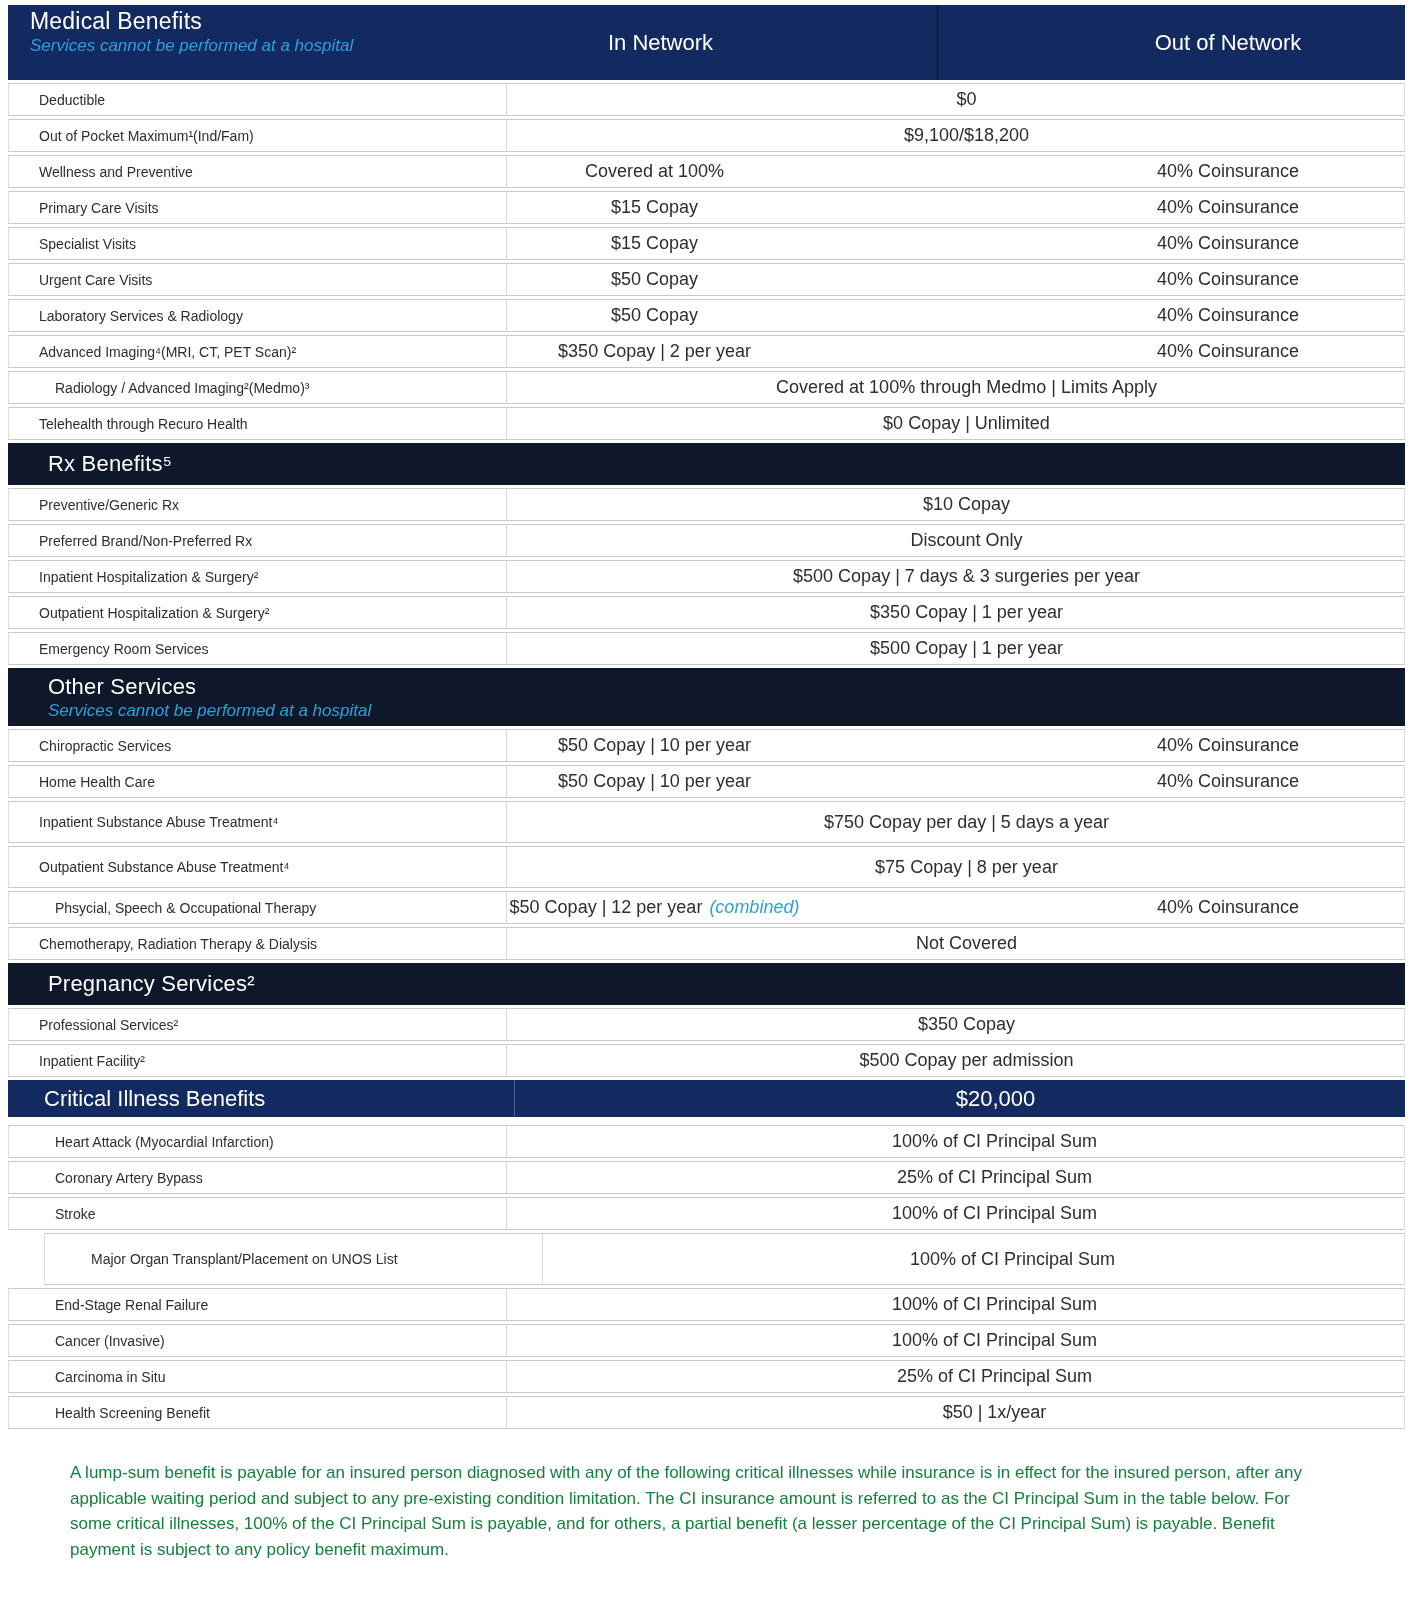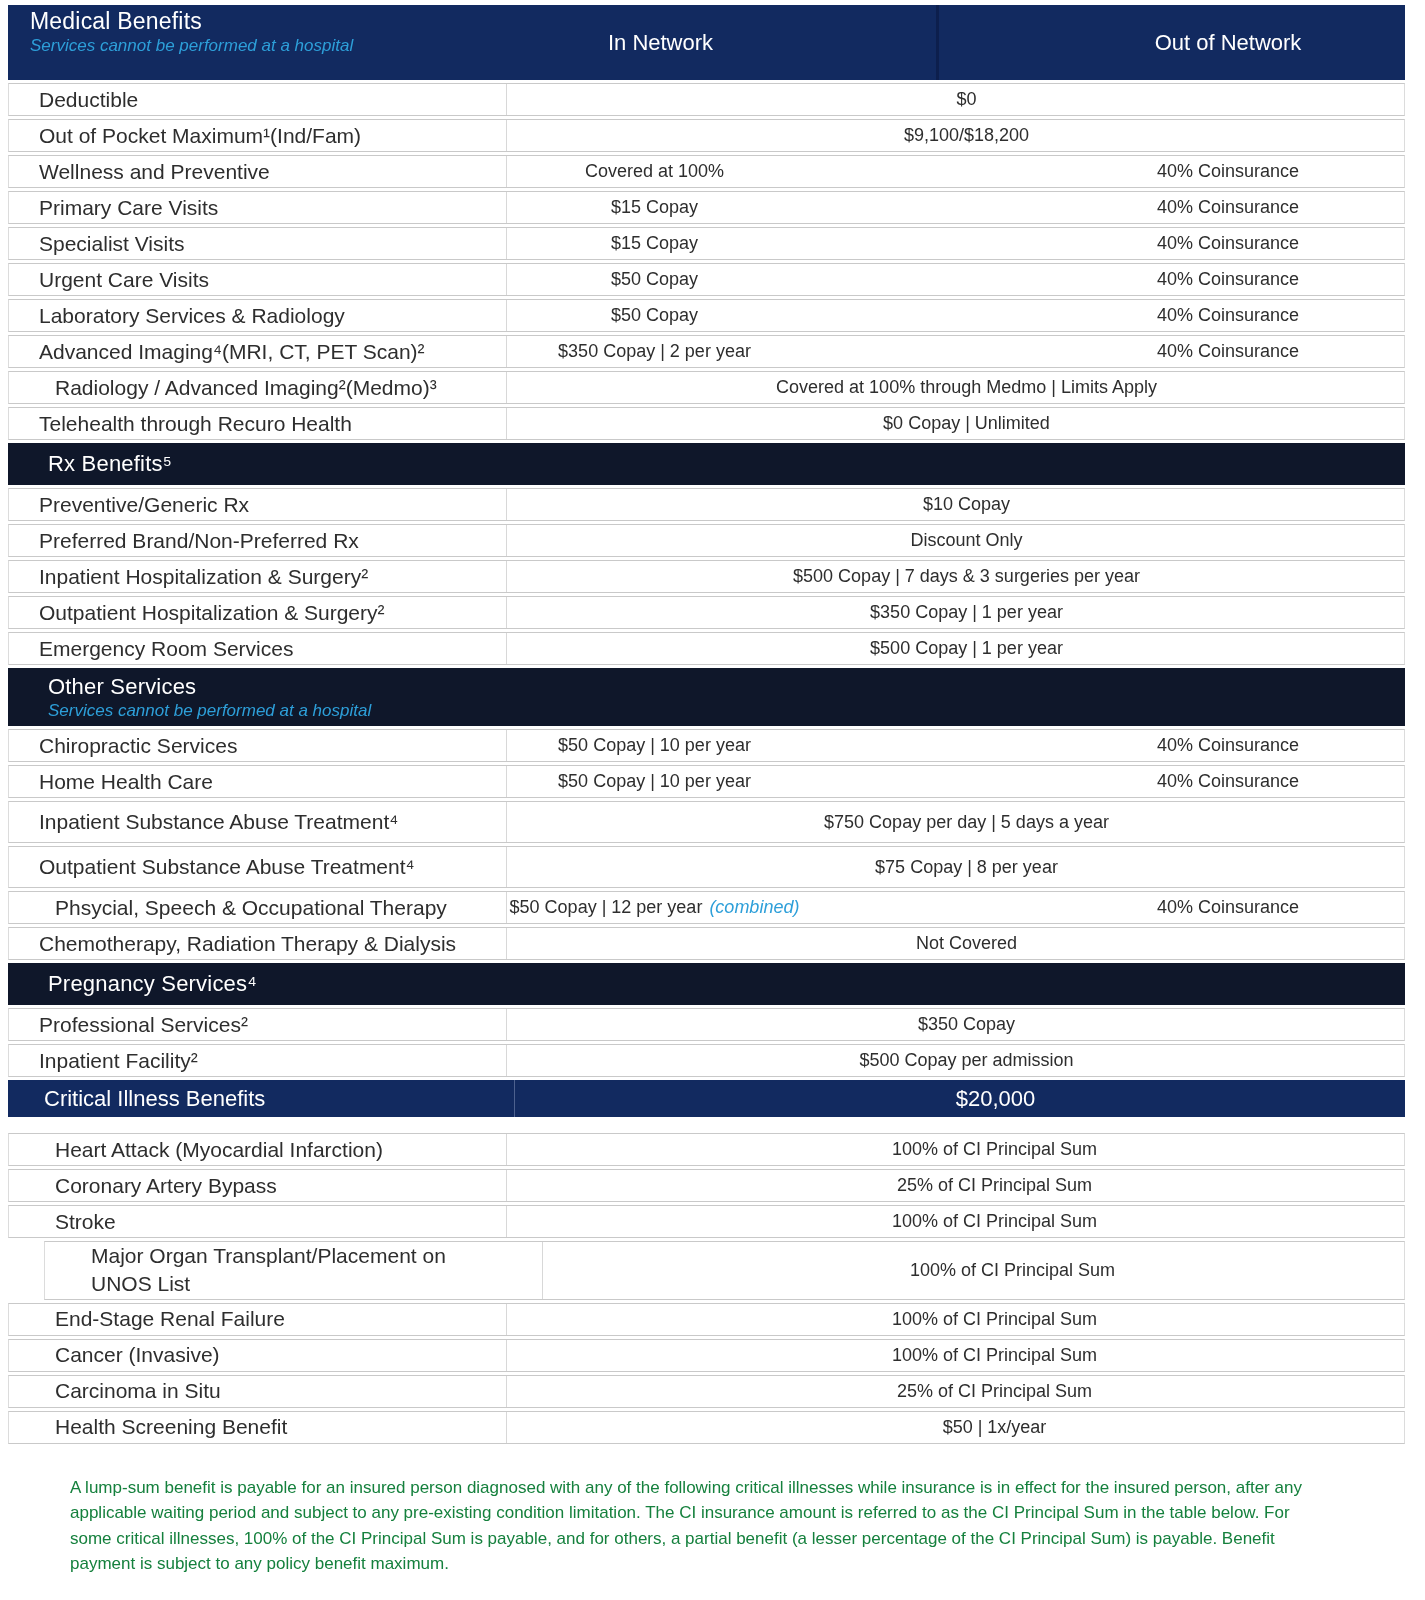--- a/index.html
+++ b/index.html
@@ -26,40 +26,40 @@
   .section{
     background:#0f172a;color:#fff;min-height:42px;display:flex;flex-direction:column;
     justify-content:center;padding-left:40px;margin-bottom:3px;
   }
   .section .sec-title{font-size:22px;letter-spacing:.2px;}
   .section .sec-sub{font-size:17px;font-style:italic;color:#2d9fd9;margin-top:1px;}
   .section.tall{min-height:58px;}
 
   .ci-bar{
     position:relative;background:#122a60;color:#fff;min-height:37px;display:flex;
-    align-items:center;padding-left:36px;margin-bottom:16px;
+    align-items:center;padding-left:36px;margin-bottom:8px;
   }
   .ci-bar .sec-title{font-size:22px;}
   .ci-amount{
     position:absolute;left:505px;right:7px;top:0;height:100%;
     display:flex;align-items:center;justify-content:center;font-size:22px;padding-left:80px;
   }
   .ci-divider{position:absolute;left:506px;top:0;width:1px;height:100%;background:rgba(150,165,200,.45);}
 
   
   .row{
     display:flex;align-items:stretch;background:#fff;min-height:31px;
     border:1px solid #c9c9c9;border-left-color:#dcdcdc;border-right-color:#dcdcdc;
     margin-bottom:3px;
   }
   .row.tall{min-height:40px;}
   .row.tall2{min-height:50px;margin-left:36px;}
   .cell-label{
     width:467px;display:flex;align-items:center;padding-left:30px;
-    border-right:1px solid #d8d8d8;font-size:21px;flex:none;
+    border-right:1px solid #d8d8d8;font-size:14px;flex:none;
   }
   .cell-label.indent{padding-left:46px;width:451px;}
   .vals{flex:1;display:flex;align-items:stretch;font-size:18px;}
   .cell-in{
     width:440px;flex:none;box-sizing:border-box;padding-right:145px;
     display:flex;align-items:center;justify-content:center;text-align:center;
   }
   .cell-out{
     flex:1;box-sizing:border-box;padding-left:105px;
     display:flex;align-items:center;justify-content:center;text-align:center;
@@ -236,21 +236,21 @@
     </div>
   </div>
   <div class="row">
     <div class="cell-label">Chemotherapy, Radiation Therapy &amp; Dialysis</div>
     <div class="vals">
         <div class="cell-span">Not Covered</div>
       </div>
   </div>
 
   <div class="section">
-    <div class="sec-title">Pregnancy Services⁴</div>
+    <div class="sec-title">Pregnancy Services²</div>
   </div>
   <div class="row">
     <div class="cell-label">Professional Services²</div>
     <div class="vals">
         <div class="cell-span">$350 Copay</div>
       </div>
   </div>
   <div class="row">
     <div class="cell-label">Inpatient Facility²</div>
     <div class="vals">

